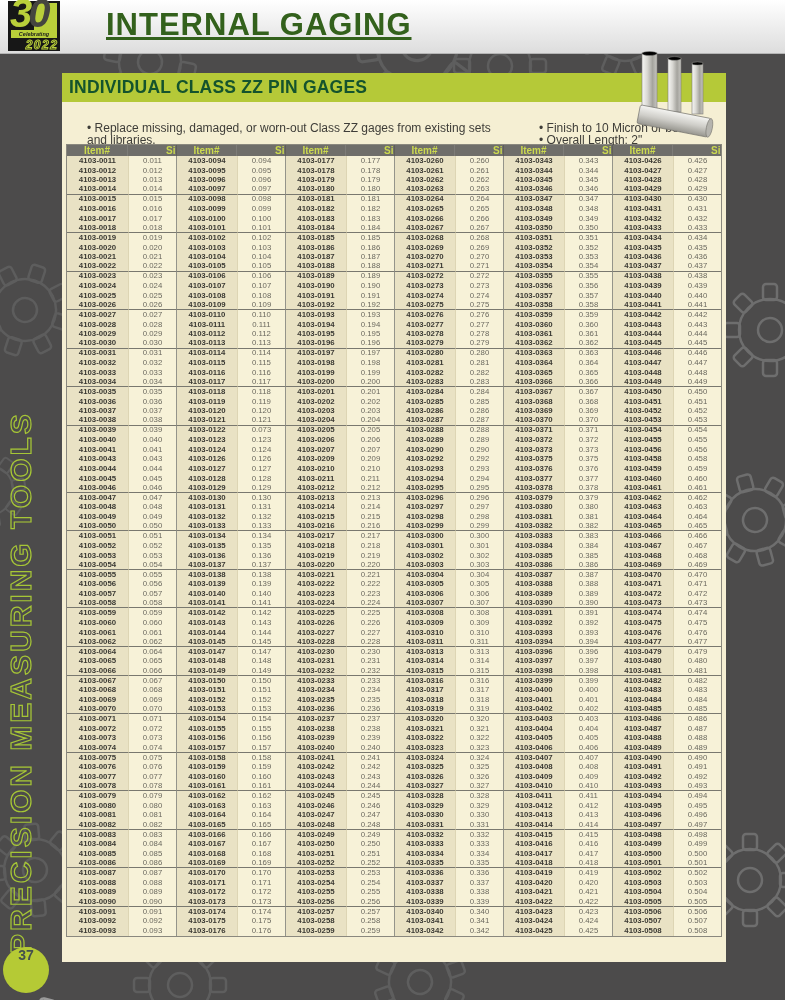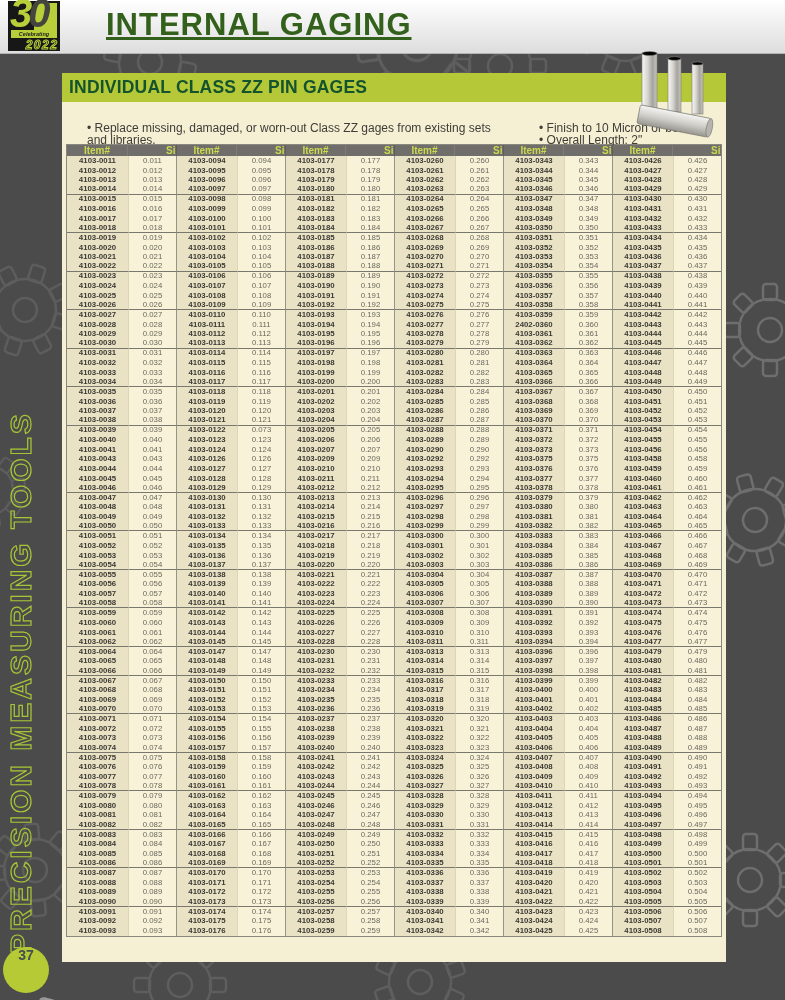--- a/index.html
+++ b/index.html
@@ -387,21 +387,21 @@
       </div>
       <div class="trow">
         <div class="cell item">4103-0028</div>
         <div class="cell size">0.028</div>
         <div class="cell item">4103-0111</div>
         <div class="cell size">0.111</div>
         <div class="cell item">4103-0194</div>
         <div class="cell size">0.194</div>
         <div class="cell item">4103-0277</div>
         <div class="cell size">0.277</div>
-        <div class="cell item">2402-0360</div>
+        <div class="cell item">4103-0360</div>
         <div class="cell size">0.360</div>
         <div class="cell item">4103-0443</div>
         <div class="cell size">0.443</div>
       </div>
       <div class="trow">
         <div class="cell item">4103-0029</div>
         <div class="cell size">0.029</div>
         <div class="cell item">4103-0112</div>
         <div class="cell size">0.112</div>
         <div class="cell item">4103-0195</div>

